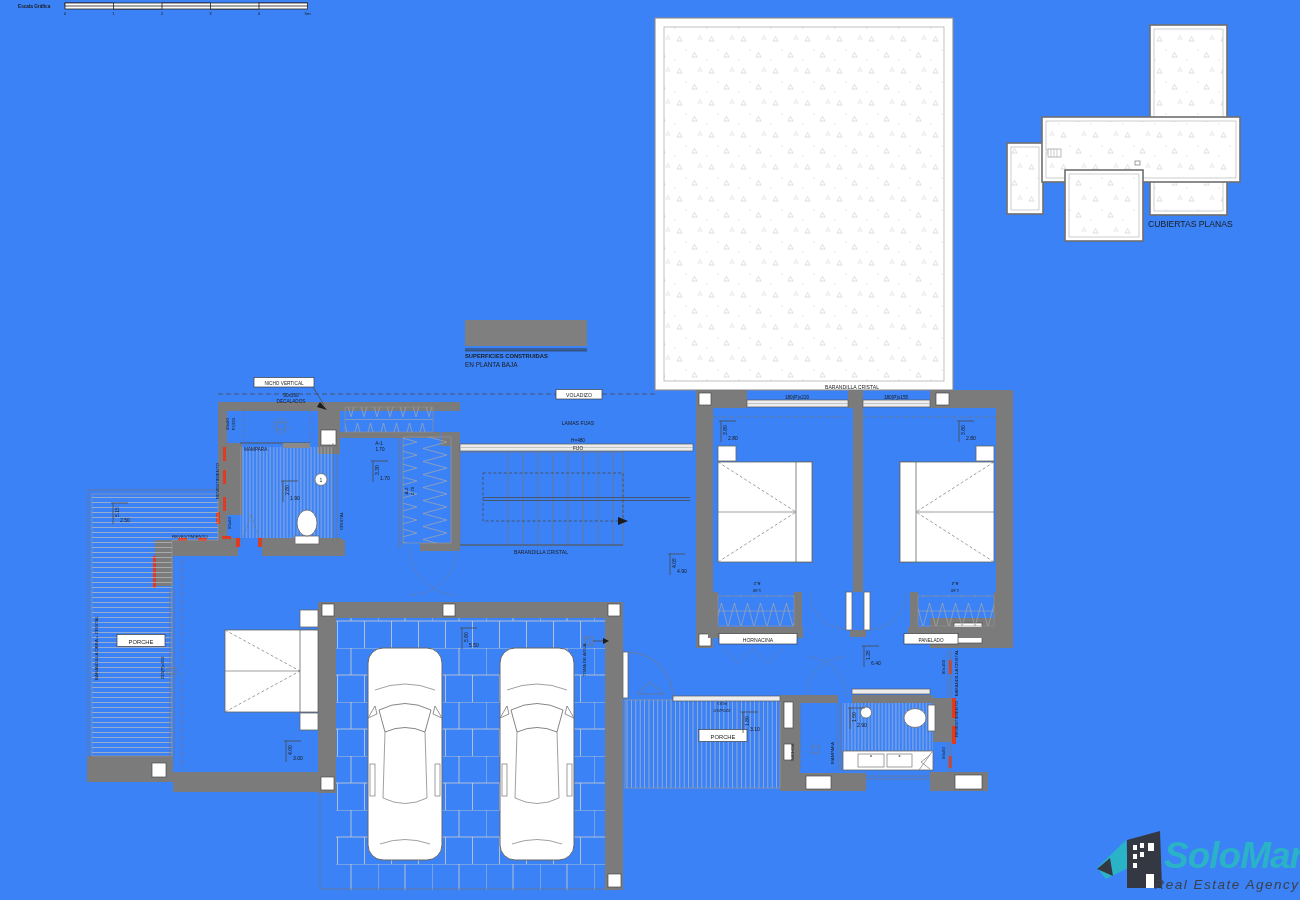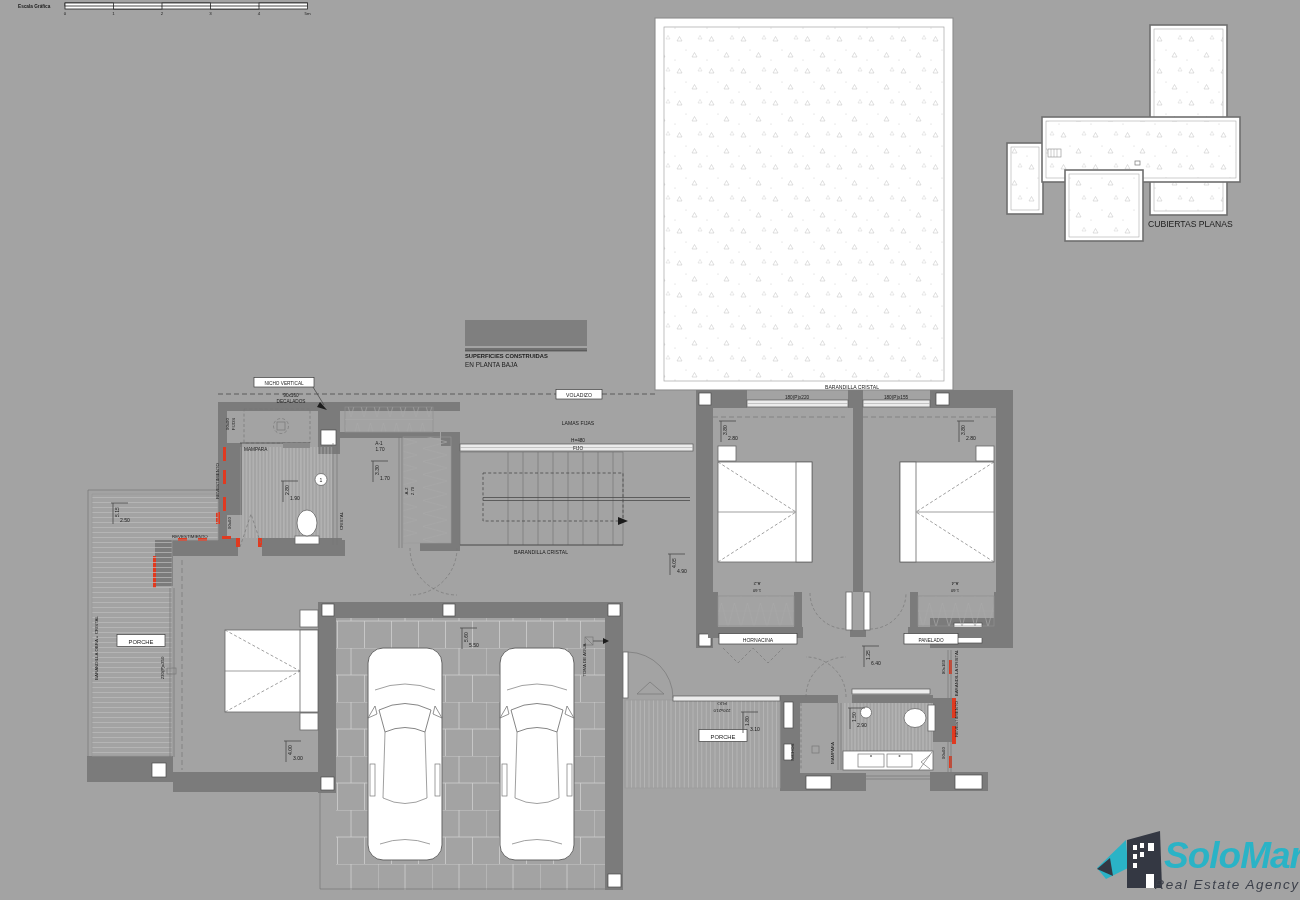--- a/index.html
+++ b/index.html
@@ -1,16 +1,16 @@
 <!DOCTYPE html>
 <html><head>
 <meta charset="utf-8">
 <style>
   html,body{margin:0;padding:0;background:#fff;}
-  #stage{width:1300px;height:900px;position:relative;background:#a3a3a3;overflow:hidden;}
+  #stage{width:1300px;height:900px;position:relative;background:#3b82f6;overflow:hidden;}
   svg{display:block;}
   .wall{fill:#7b7b7b;stroke:none}
   .post{fill:#fff;stroke:#4a4a4a;stroke-width:.7}
   .red{fill:#e03a20}
   .ln{stroke:#4a4a4a;stroke-width:.8;fill:none}
   .lnm{stroke:#777;stroke-width:.7;fill:none}
   .lnl{stroke:#aaa;stroke-width:.6;fill:none}
   .dash{stroke-dasharray:5 3}
   .dash2{stroke-dasharray:3 2.2}
   .glass{fill:#ececec;stroke:#5a5a5a;stroke-width:.7}

